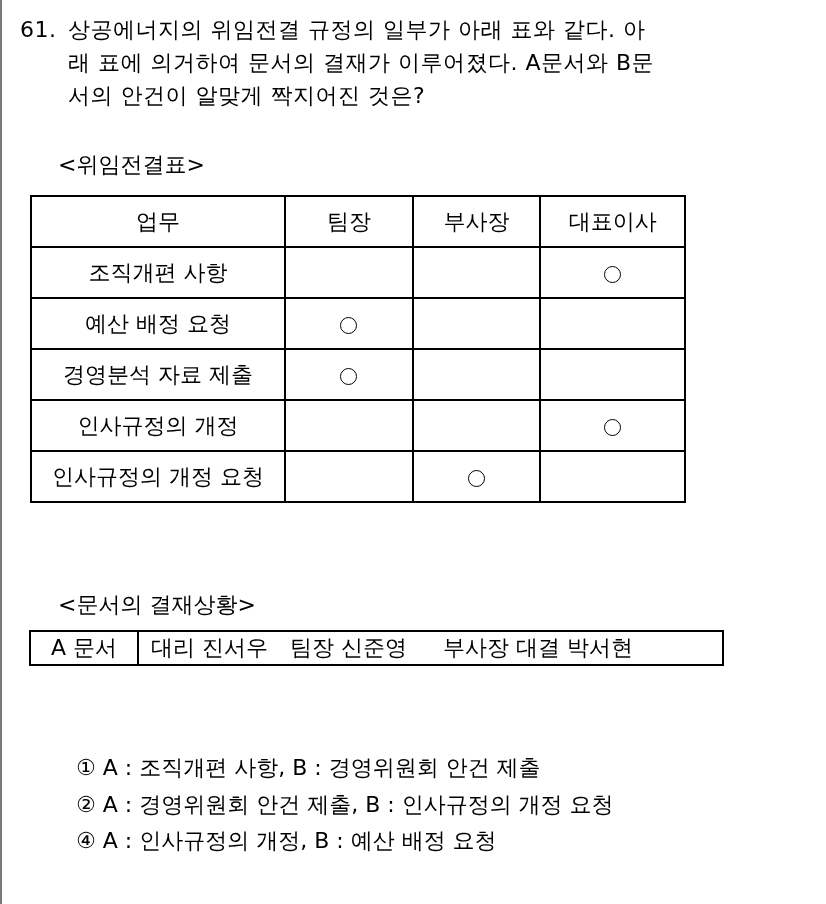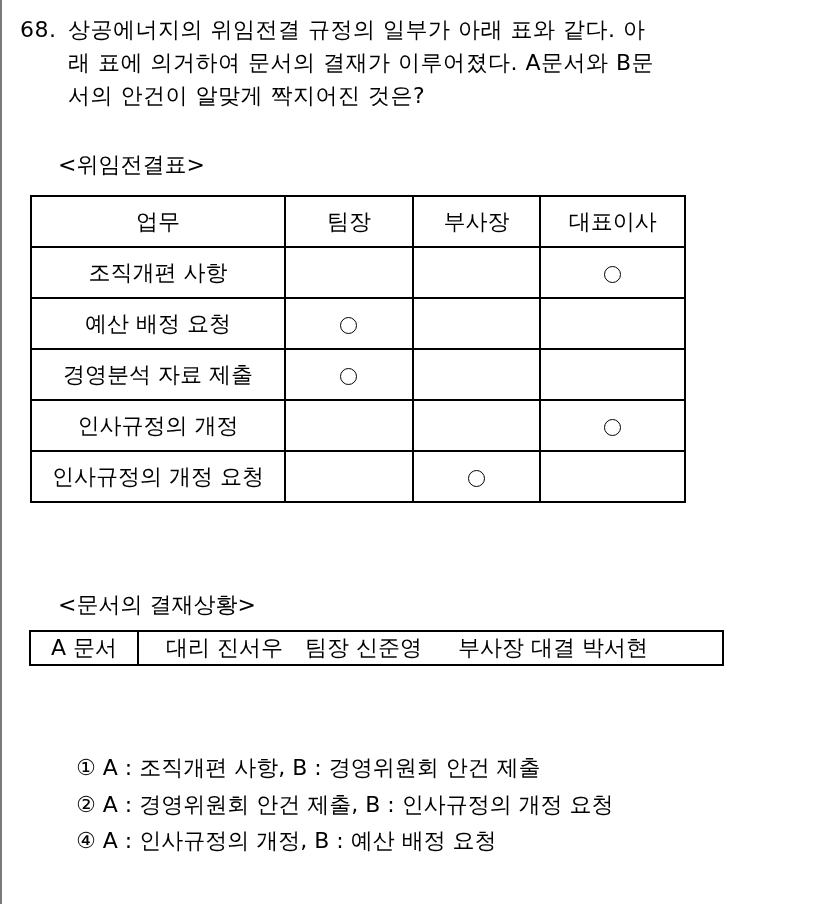--- a/index.html
+++ b/index.html
@@ -39,35 +39,35 @@
     .table1 .c2 { width: 117px; }
     .table1 .c3 { width: 133px; }
     .mark {
       display: inline-block; width: 15px; height: 15px; border: 1.5px solid #000;
       border-radius: 50%; vertical-align: middle;
     }
 
     .table2 { left: 29px; top: 630px; width: 695px; }
     .table2 tr { height: 34px; }
     .table2 .lbl { width: 106px; text-align: center; }
-    .table2 .val { text-align: left; padding-left: 27px; }
+    .table2 .val { text-align: left; padding-left: 12px; }
     .table2 .val span { margin-right: 22px; }
 
     .choices {
       position: absolute; left: 76px; top: 750px; font-size: 22px; line-height: 36.5px;
     }
     .choices div { white-space: nowrap; }
   </style>
 </head>
 <body>
 
 <div class="left-rule"></div>
 
 <div class="question">
-  <span class="line"><span class="num">68.</span><span>상공에너지의 위임전결 규정의 일부가 아래 표와 같다. 아</span></span>
+  <span class="line"><span class="num">61.</span><span>상공에너지의 위임전결 규정의 일부가 아래 표와 같다. 아</span></span>
   <span class="line indent">래 표에 의거하여 문서의 결재가 이루어졌다. A문서와 B문</span>
   <span class="line indent">서의 안건이 알맞게 짝지어진 것은?</span>
 </div>
 
 <div class="section-title t1-title">&lt;위임전결표&gt;</div>
 
 <table class="table1">
   <tbody>
       <tr>
     <th class="c0">업무</th>

